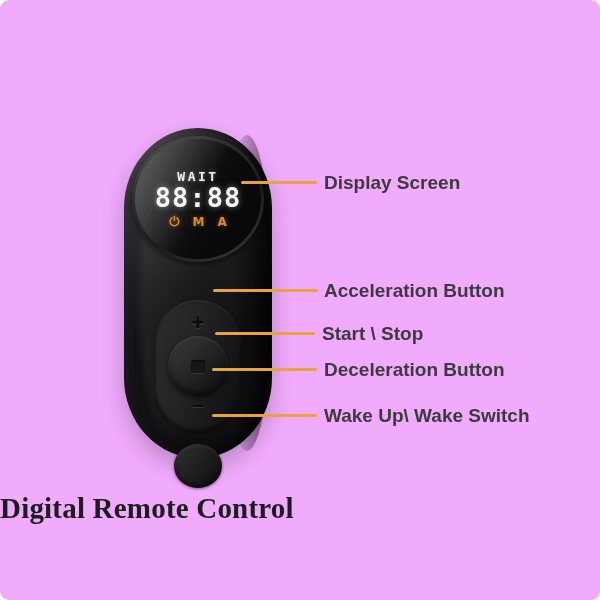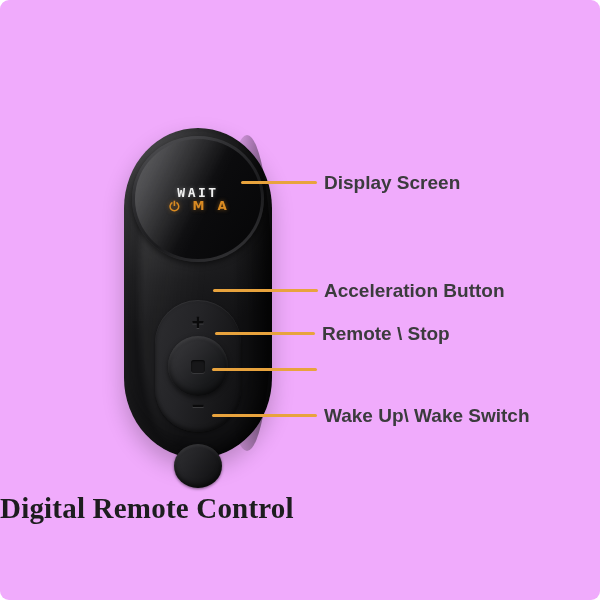--- a/index.html
+++ b/index.html
@@ -241,20 +241,21 @@
 
   <div id="remote">
     <div id="body-sheen"></div>
     <div id="body-shoulder"></div>
 
     <div id="screen-ring">
       <div id="screen">
         <div id="screen-gloss"></div>
         <div id="screen-content">
           <div class="seg-word">WAIT</div>
+          <div class="seg-clock">88:88</div>
           <div id="screen-icons">
             <span class="seg-icon power">⏻</span>
             <span class="seg-icon">M</span>
             <span class="seg-icon">A</span>
           </div>
         </div>
       </div>
     </div>
 
     <div id="capsule">
@@ -269,18 +270,19 @@
   </div>
 
   <div class="leader" style="left:241px; top:181px; width:76px;"></div>
   <div class="leader" style="left:213px; top:289px; width:105px;"></div>
   <div class="leader" style="left:215px; top:332px; width:100px;"></div>
   <div class="leader" style="left:212px; top:368px; width:105px;"></div>
   <div class="leader" style="left:212px; top:414px; width:105px;"></div>
 
   <div class="callout-label" style="left:324px; top:173px;">Display Screen</div>
   <div class="callout-label" style="left:324px; top:281px;">Acceleration Button</div>
-  <div class="callout-label" style="left:322px; top:324px;">Remote \ Stop</div>
+  <div class="callout-label" style="left:322px; top:324px;">Start \ Stop</div>
+  <div class="callout-label" style="left:324px; top:360px;">Deceleration Button</div>
   <div class="callout-label" style="left:324px; top:406px;">Wake Up\ Wake Switch</div>
 
   <div id="caption">Digital Remote Control</div>
 
 </div>
 
 </body></html>

